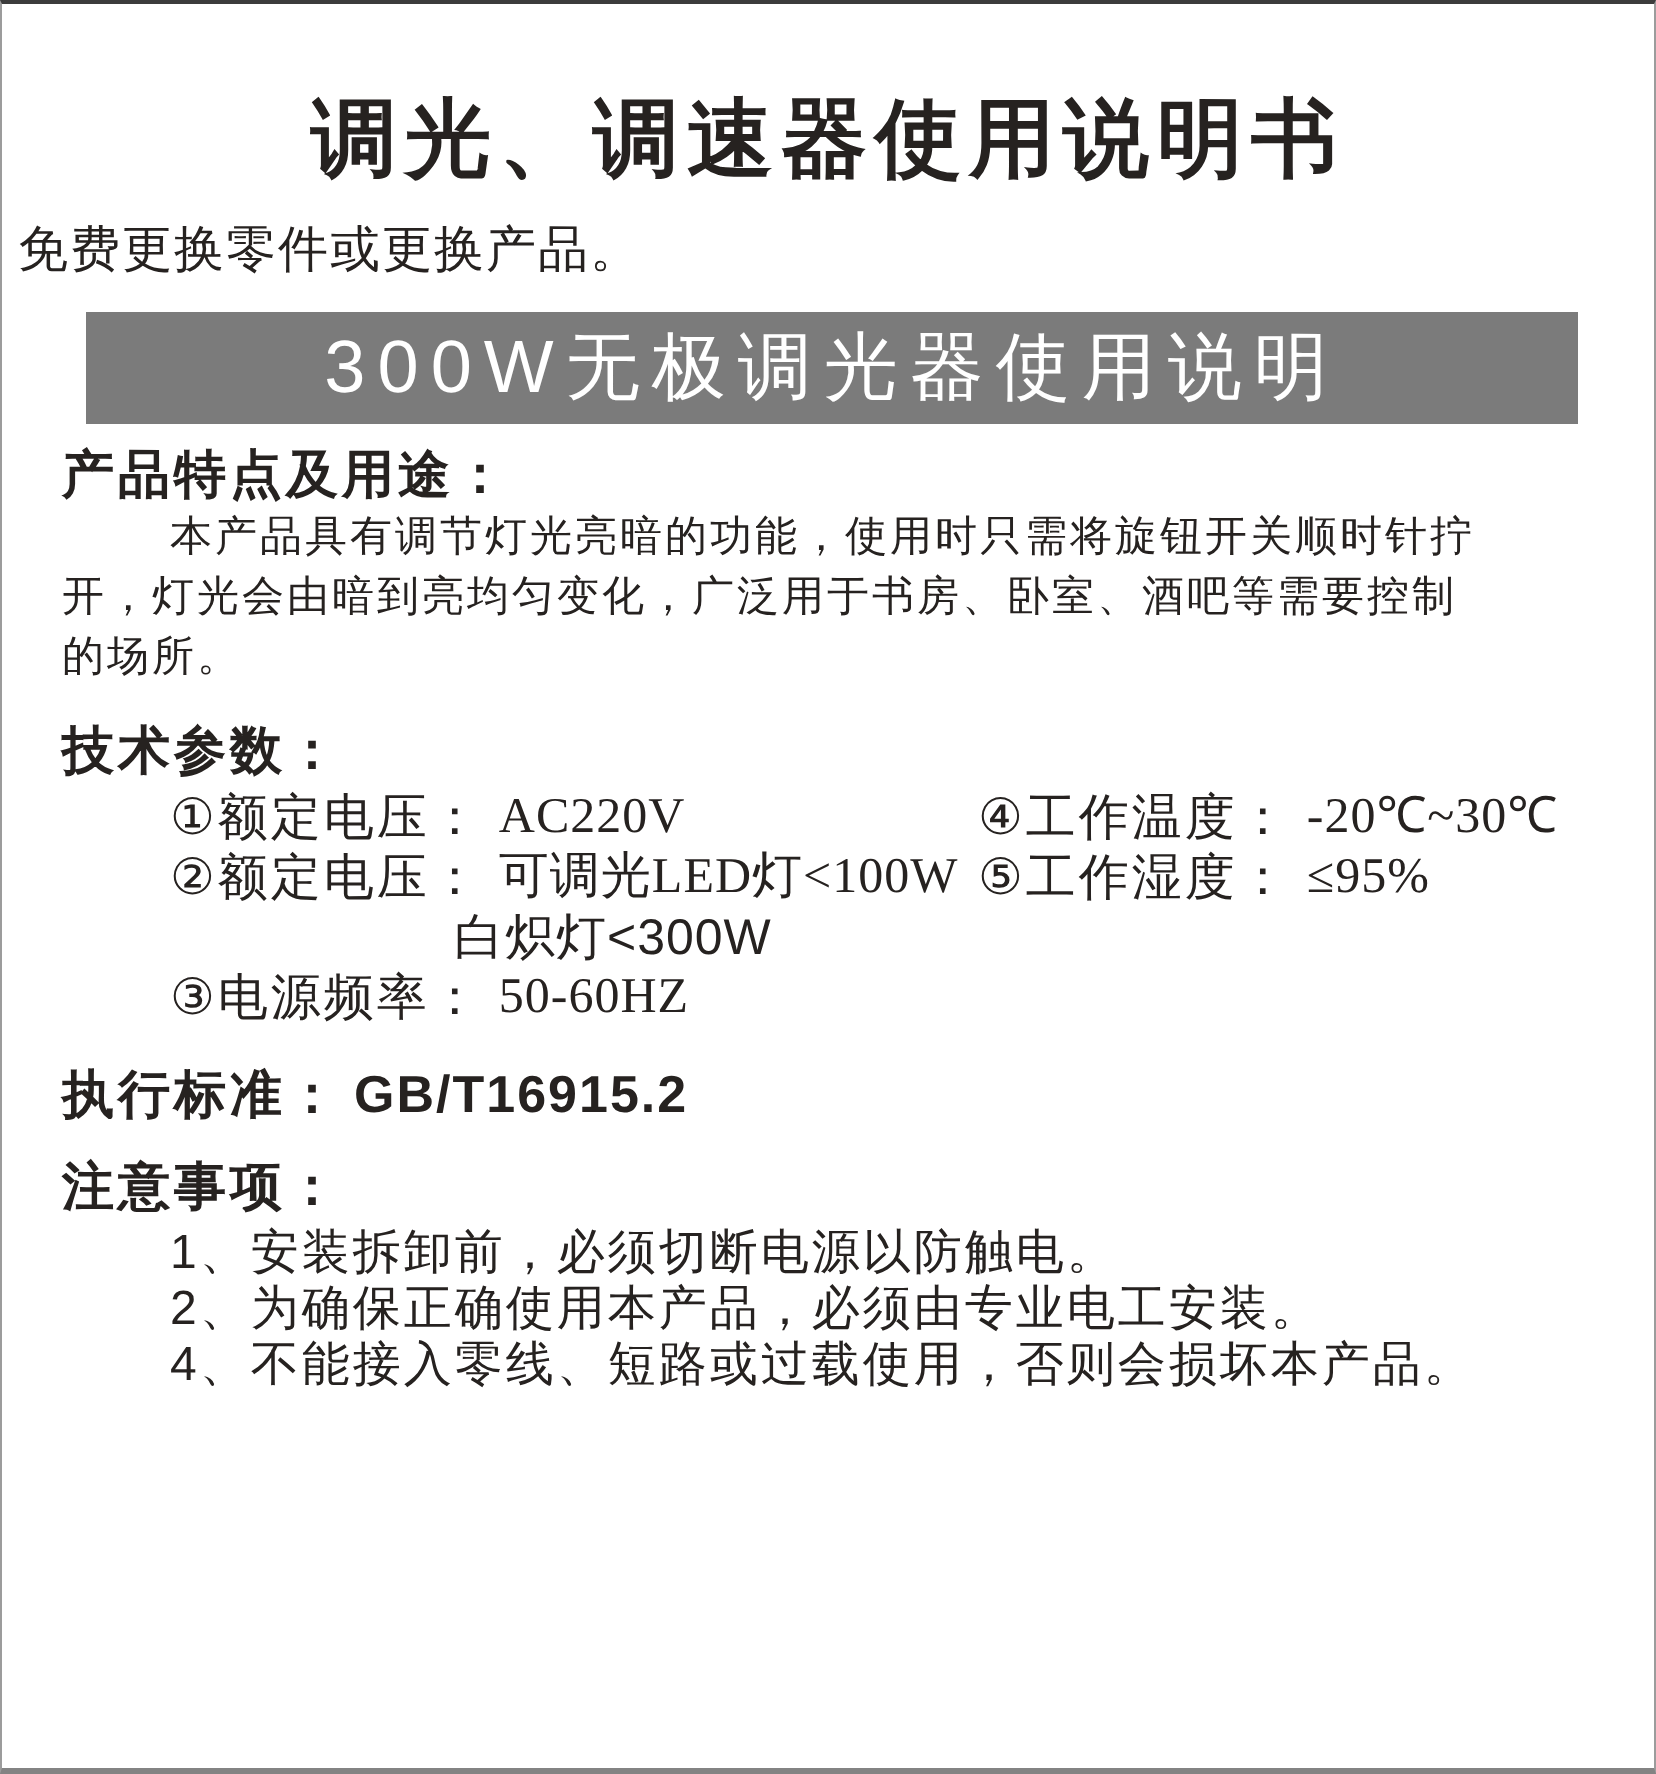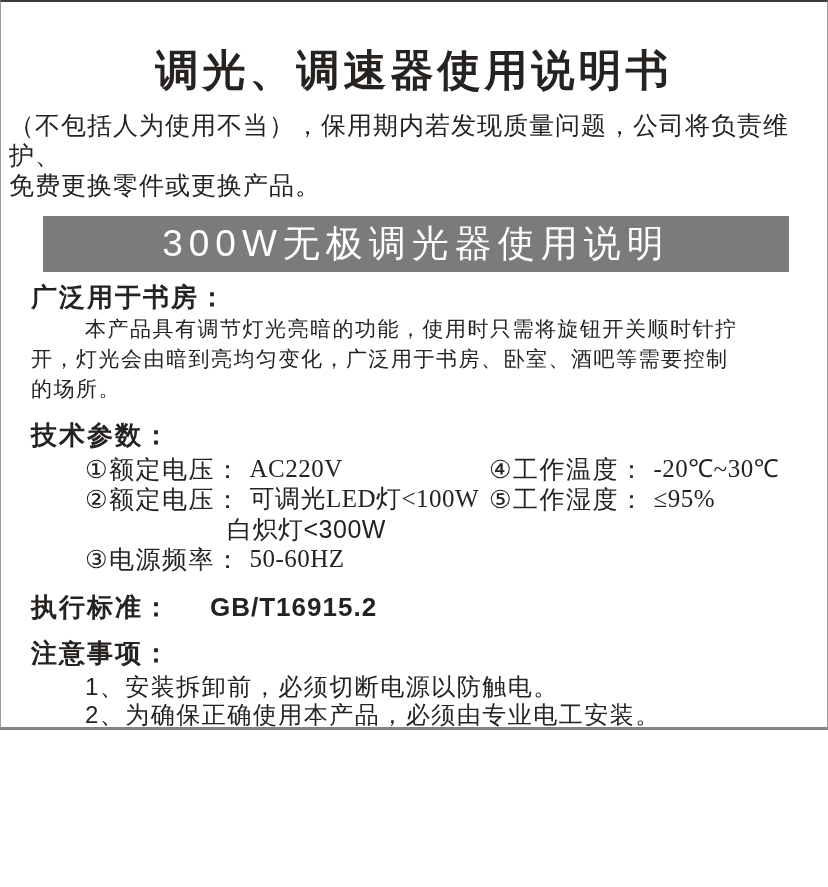--- a/index.html
+++ b/index.html
@@ -1,18 +1,18 @@
 <!DOCTYPE html>
 <html><head>
 <meta charset="utf-8">
 <style>
   html,body { margin:0; padding:0; background:#ffffff; }
   .page {
     position:relative;
-    width:828px; height:730px;
+    width:828px; height:887px;
     box-sizing:border-box;
     margin:0;
     background:#ffffff;
     border-top:2px solid #3c3c3c;
     border-left:1px solid #9c9c9c;
     border-right:1px solid #9c9c9c;
     border-bottom:3px solid #838383;
     font-family:"Liberation Sans","DejaVu Sans",sans-serif;
     color:#262220;
     overflow:hidden;
@@ -70,49 +70,47 @@
   .spec-row { display:flex; line-height:30px; white-space:nowrap; }
   .spec-value { margin-left:8px; letter-spacing:0.5px;font-family:Liberation Serif, serif; }
   .spec-wrap-line { padding-left:142px; line-height:30px; letter-spacing:0.5px; }
   .standard-row {
     margin:18px 0 0 30px;
     font-size:26px;
     font-weight:bold;
     letter-spacing:2px;
     line-height:30px;
     display:flex;
-    gap:33px;
   }
   .standard-value { margin-left:6px; letter-spacing:1px; }
   .notes-heading { margin-top:16px; }
   .notes-list {
     margin:5px 0 0 84px;
     font-size:24px;
     line-height:28px;
     letter-spacing:1.5px;
   }
   .note-item { white-space:nowrap; }
 </style>
 </head>
 <body>
 
 <div class="page">
 
   <div class="doc-title">调光、调速器使用说明书</div>
 
   <div class="intro">
-    <div>（不包括人为使用不当），保用期内若发现质量问题，公司将负责维护、</div>
     <div>免费更换零件或更换产品。</div>
   </div>
 
   <div class="banner">
     <span>300W无极调光器使用说明</span>
   </div>
 
-  <div class="section-heading features-heading">广泛用于书房：</div>
+  <div class="section-heading features-heading">产品特点及用途：</div>
   <div class="features-body">
     <div class="features-line-1">本产品具有调节灯光亮暗的功能，使用时只需将旋钮开关顺时针拧</div>
     <div>开，灯光会由暗到亮均匀变化，广泛用于书房、卧室、酒吧等需要控制</div>
     <div>的场所。</div>
   </div>
 
   <div class="section-heading specs-heading">技术参数：</div>
 
   <div class="spec-body">
     <div class="spec-col-left">

